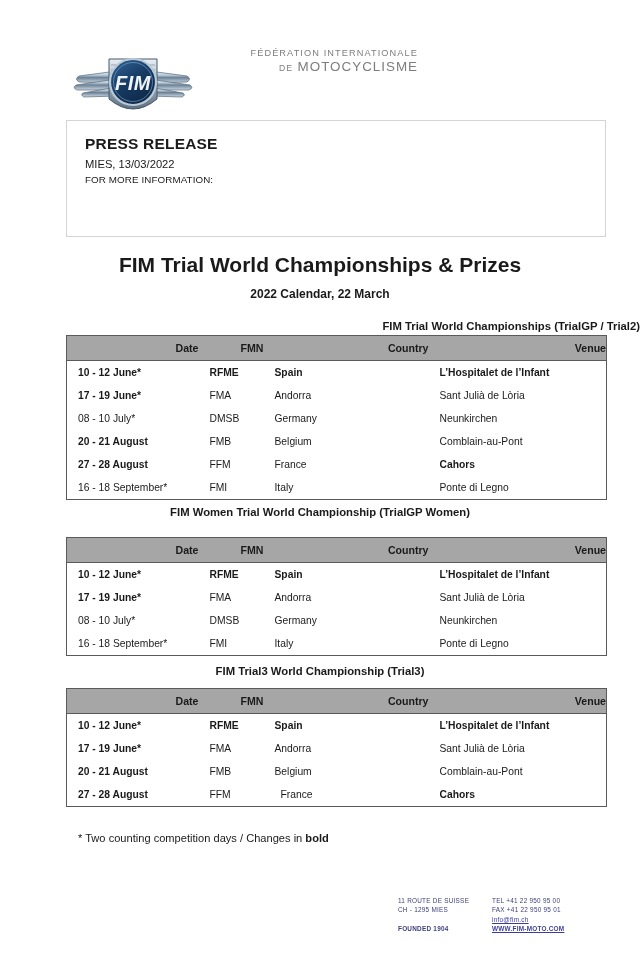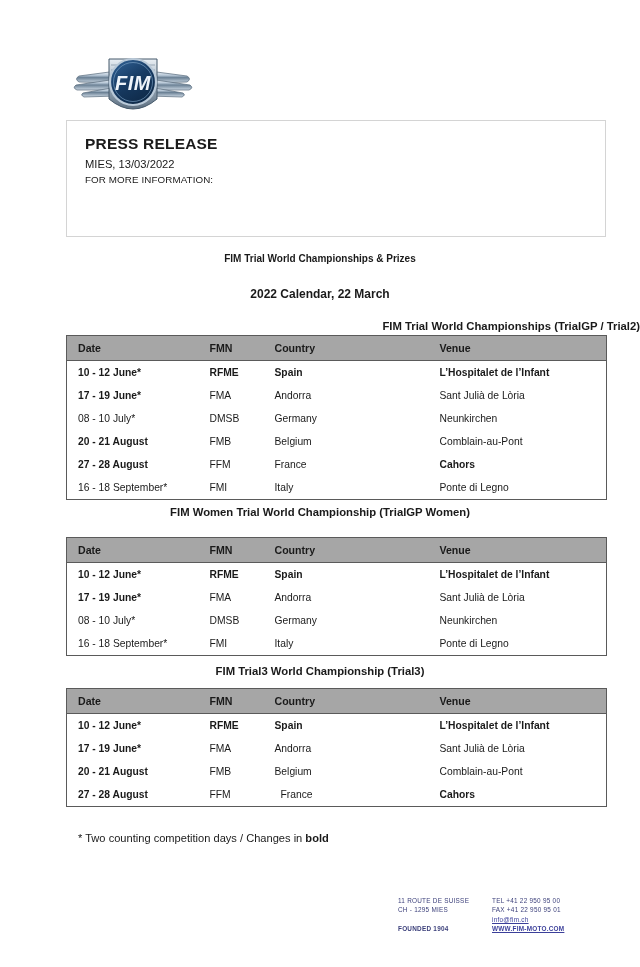--- a/index.html
+++ b/index.html
@@ -97,21 +97,21 @@
     letter-spacing: 0.1px;
   }
   .pr-contact div { white-space: nowrap; }
 
   
   .doc-title {
     position: absolute;
     left: 0; top: 253px;
     width: 640px;
     text-align: center;
-    font-size: 10px;
+    font-size: 21px;
     font-weight: bold;
   }
   .doc-sub {
     position: absolute;
     left: 0; top: 287px;
     width: 640px;
     text-align: center;
     font-size: 12px;
     font-weight: bold;
   }
@@ -138,21 +138,21 @@
   }
   #table1 { top: 335px; }
   #table2 { top: 537px; }
   #table3 { top: 688px; }
 
   .sched-table th {
     background: #a6a6a6;
     color: #1a1a1a;
     font-size: 10.6px;
     font-weight: bold;
-    text-align: left;
+    text-align: right;
     padding: 6px 0 6px 11px;
     border: none;
     border-bottom: 1px solid #5a5a5a;
     margin-left: 21px;
   }
   .sched-table td {
     font-size: 10.3px;
     padding: 6px 0 6px 11px;
     border: none;
     vertical-align: middle;
@@ -241,20 +241,24 @@
       </g>
 
       <path d="M40 46 Q60 64 80 46" fill="none" stroke="#8ea0b0" stroke-width="2.4"></path>
 
       <circle cx="60" cy="33" r="23" fill="url(#discGrad)" stroke="#b9c9d8" stroke-width="2.2"></circle>
       <circle cx="60" cy="33" r="19.5" fill="none" stroke="#7fa5c9" stroke-width="0.9" opacity="0.7"></circle>
       <text x="60" y="41" font-family="Liberation Sans, sans-serif" font-size="20" font-weight="bold" font-style="italic" fill="#eef4fa" text-anchor="middle" letter-spacing="0.5">FIM</text>
     </svg>
   </div>
 
+  <div class="fim-wordmark">
+    <div class="l1">FÉDÉRATION INTERNATIONALE</div>
+    <div class="l2"><span class="sm">DE</span> <span>MOTOCYCLISME</span></div>
+  </div>
 
 </div>
 
 <div class="pr-box">
   <div class="pr-title">PRESS RELEASE</div>
   <div class="pr-date">MIES, 13/03/2022</div>
   <div class="pr-more">FOR MORE INFORMATION:</div>
 </div>
 
 <div class="doc-title">FIM Trial World Championships &amp; Prizes</div>

